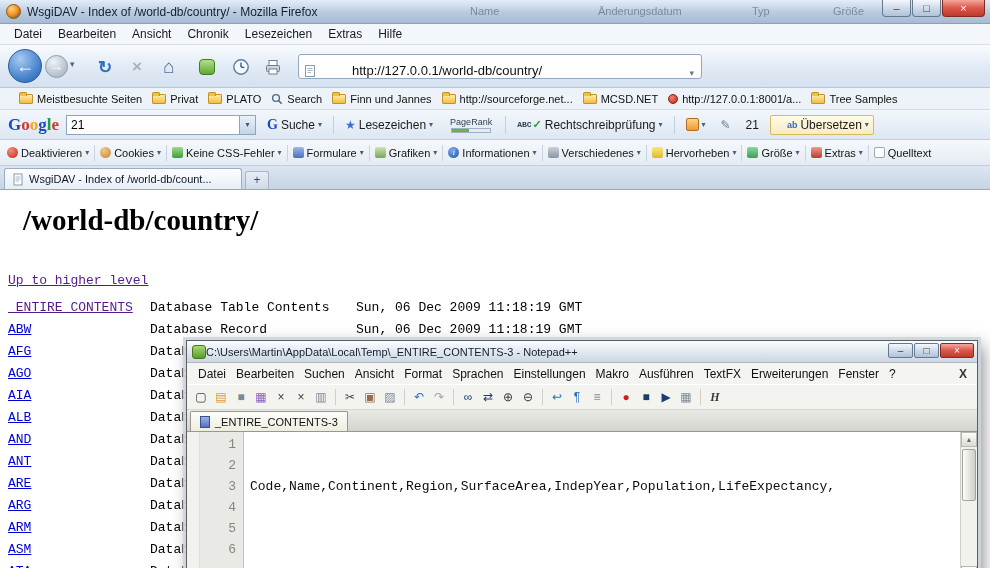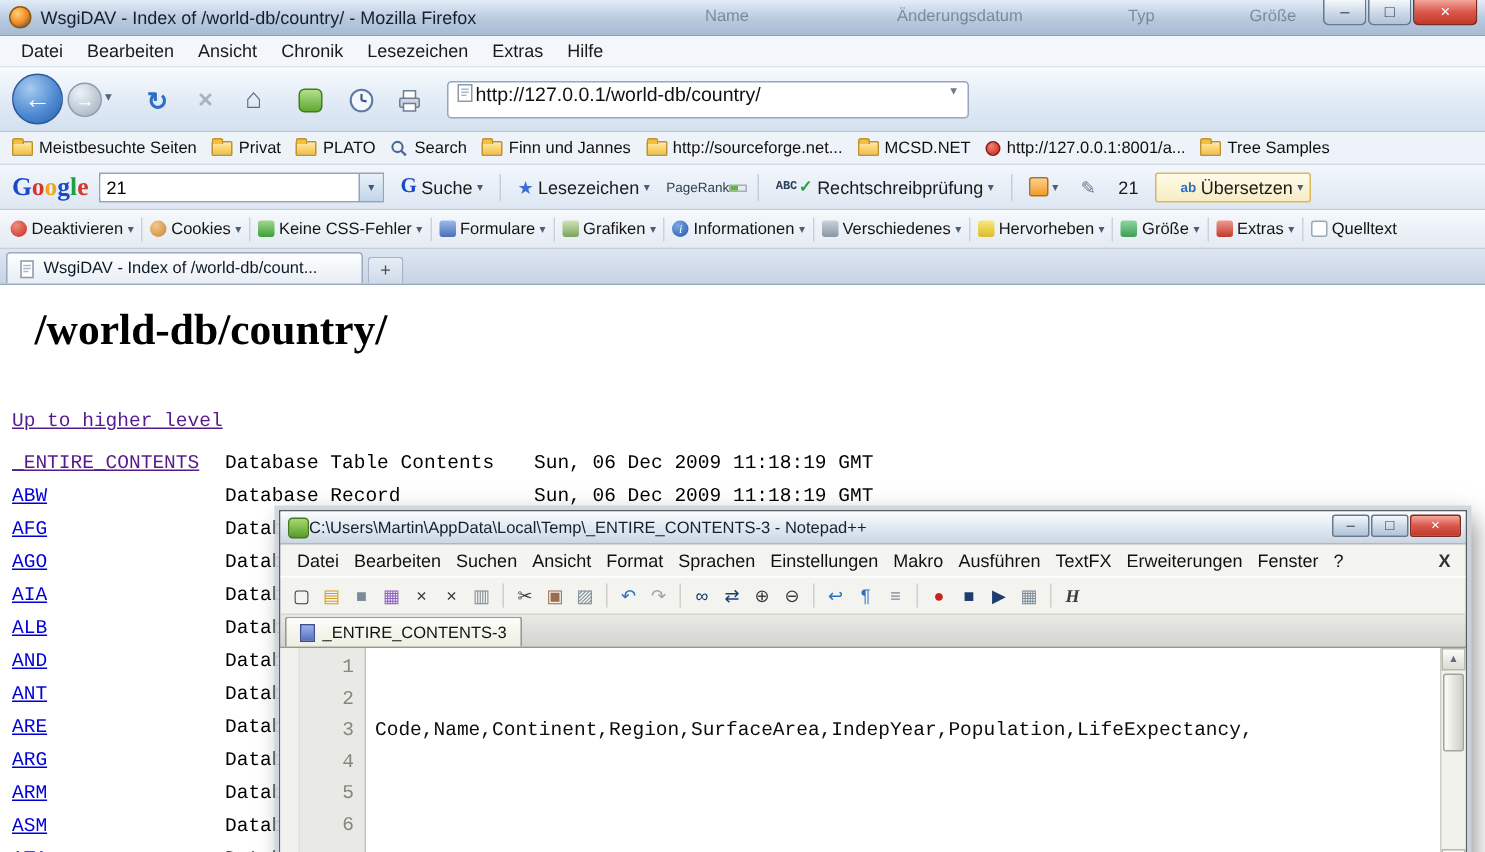--- a/index.html
+++ b/index.html
@@ -39,29 +39,29 @@
   .nav-ic { top:10px; width:26px; height:24px; display:flex; align-items:center; justify-content:center;
     font-size:17px; border-radius:3px; }
   .ic-reload { left:92px; color:#2f6fc0; font-weight:bold; }
   .ic-stop   { left:124px; color:#a7b2bf; font-weight:bold; }
   .ic-home   { left:156px; color:#54708e; font-size:19px; }
   .ic-green  { left:194px; }
   .green-box { width:16px; height:16px; border-radius:4px; border:1px solid #3f7d23;
     background:linear-gradient(#b3e08a,#61a832); }
   .ic-clock  { left:228px; }
   .ic-print  { left:260px; }
-  .urlbar { left:298px; top:9px; width:348px; height:25px; background:#fff; border:1px solid #94a7bf;
-    border-radius:3px; display:flex; align-items:flex-start; padding:0 4px; }
+  .urlbar { left:298px; top:9px; width:404px; height:25px; background:#fff; border:1px solid #94a7bf;
+    border-radius:3px; display:flex; align-items:flex-end; padding:0 4px;gap:35px; }
   .urlbar input { border:none; outline:none; flex:1; font-size:13px; font-family:"Liberation Sans",sans-serif;
     background:transparent; color:#101010; }
   .url-drop { font-size:9px; color:#6a7c92; padding:0 3px; }
 
   
   .bookmarksbar { height:22px; background:#eef3f9; border-bottom:1px solid #d3dce7;
-    display:flex; align-items:center; padding-left:3px; font-size:11px; white-space:nowrap; overflow:hidden; }
+    display:flex; align-items:center; padding-left:14px; font-size:11px; white-space:nowrap; overflow:hidden; }
   .bm { display:flex; align-items:center; gap:4px; padding:2px 5px; color:#101010; }
   .folder { width:14px; height:10px; background:linear-gradient(#ffeaa8,#f2bf3e); border:1px solid #c1922c;
     border-radius:1px; position:relative; flex:0 0 auto; }
   .folder::before { content:""; position:absolute; top:-3px; left:-1px; width:6px; height:3px;
     background:#f2bf3e; border:1px solid #c1922c; border-bottom:none; border-radius:2px 2px 0 0; }
   .reddot { width:10px; height:10px; border-radius:50%; background:radial-gradient(circle at 35% 30%, #f08373, #c42315); border:1px solid #8e1a10; }
 
   
   .googlebar { height:30px; background:linear-gradient(#f3f7fc,#dde7f2); border-bottom:1px solid #bfcddd;
     display:flex; align-items:center; padding-left:8px; gap:7px; font-size:12px; overflow:hidden; white-space:nowrap; }
@@ -69,21 +69,21 @@
   .gl0{color:#1a49c8}.gl1{color:#d5362c}.gl2{color:#f0a81b}.gl3{color:#1a49c8}.gl4{color:#1e9e46}.gl5{color:#d5362c}
   .gcombo { width:190px; height:20px; background:#fff; border:1px solid #93a4ba; display:flex; align-items:center; }
   .gcombo input { flex:1; border:none; outline:none; font-size:12px; padding:0 4px; font-family:"Liberation Sans",sans-serif; }
   .gcombo .arrowbox { width:16px; height:100%; background:linear-gradient(#e9f1fa,#c3d4e8); border-left:1px solid #93a4ba;
     display:flex; align-items:center; justify-content:center; font-size:8px; color:#3f5McGraw; color:#3f577a; }
   .gbtn { display:flex; align-items:center; gap:3px; padding:2px 4px; color:#1a1a1a; }
   .gsep { width:1px; height:18px; background:#c2cfde; }
   .gG { font-family:"Liberation Serif",serif; font-weight:bold; color:#1a49c8; font-size:14px; }
   .gstar { color:#3a6fd8; font-size:12px; }
   .garrow { font-size:8px; color:#4c5f77; }
-  .pagerank { display:flex; flex-direction:row; align-items:center; width:54px; }
+  .pagerank { display:flex; flex-direction:column; align-items:center; width:54px; }
   .pagerank .pr-label { font-size:9px; color:#33424f; }
   .pr-bar { width:40px; height:5px; background:#e7ebef; border:1px solid #9fb0c2; margin-top:1px; }
   .pr-fill { width:45%; height:100%; background:#69b23e; }
   .abc { font-size:8px; font-weight:bold; color:#314257;font-family:Liberation Mono, monospace; }
   .gcheck { color:#2f9e3d; font-size:11px; font-weight:bold; margin-left:-2px; }
   .orange-box { width:13px; height:13px; border-radius:2px; border:1px solid #b06f1e;
     background:linear-gradient(#ffd089,#ef9c2d); }
   .pencil { color:#6a7b8e; font-size:12px; }
   .translate { border:1px solid #d8b95e; background:linear-gradient(#fffbe9,#f7ecc3); border-radius:2px; }
   .tr-ic { font-size:9px; font-weight:bold; color:#2f6fc0;margin-left:12px; }

